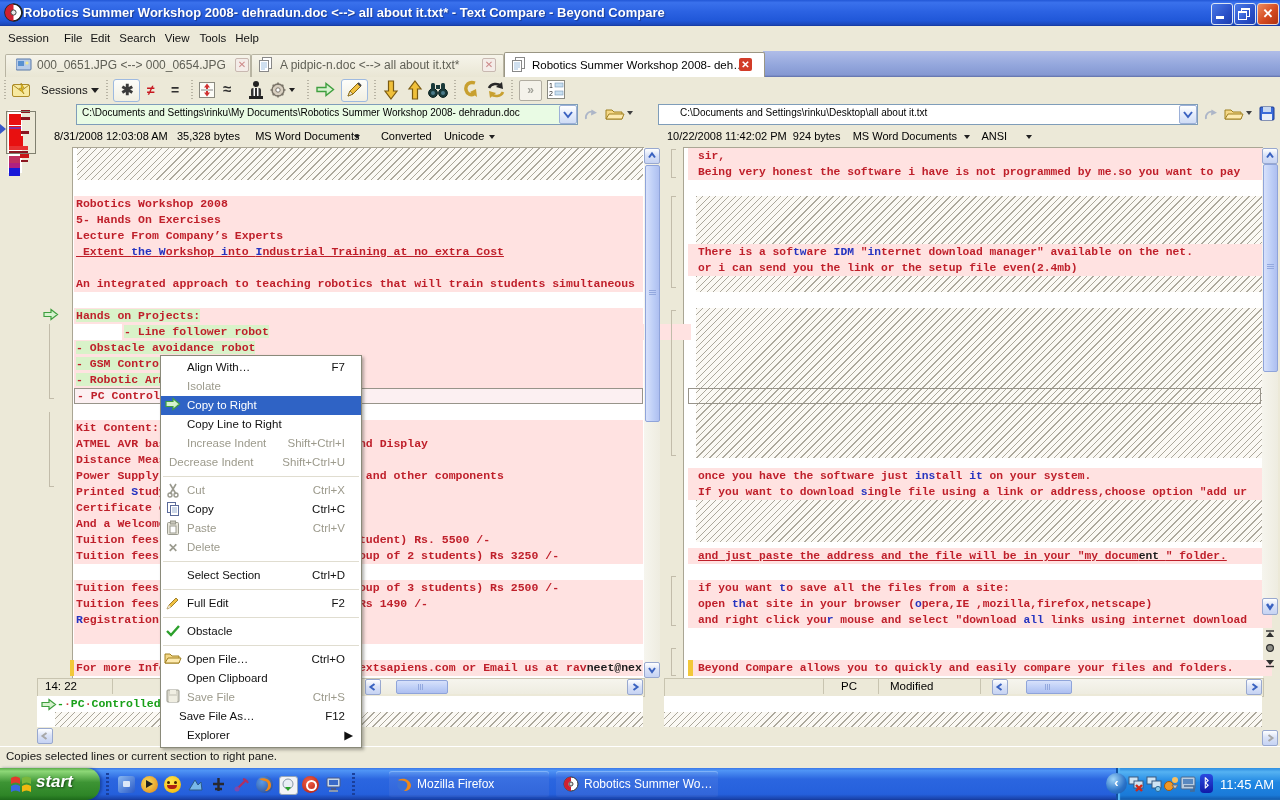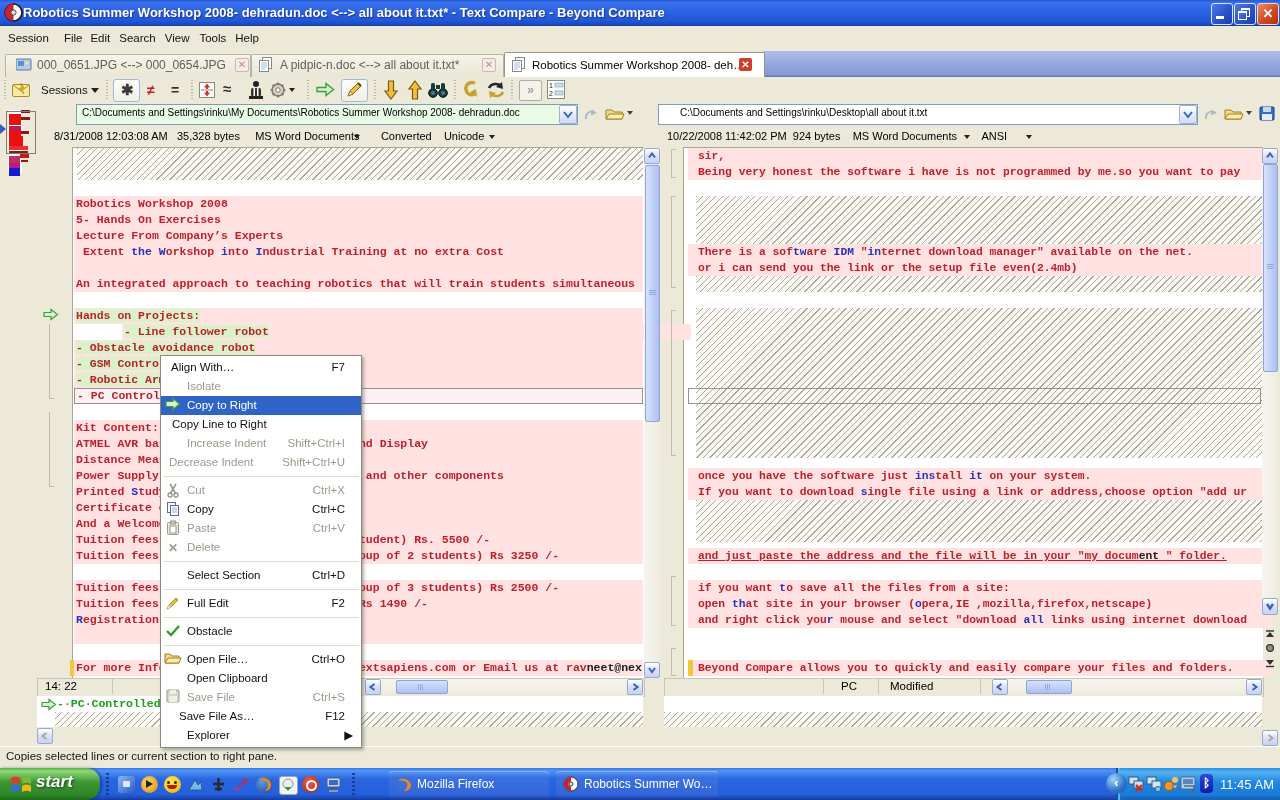--- a/index.html
+++ b/index.html
@@ -219,21 +219,21 @@
 <div class="ab" style="left:667px;top:130px;font-size:11px;color:#000;white-space:pre;">10/22/2008 11:42:02 PM&nbsp;&nbsp;924 bytes&nbsp;&nbsp;&nbsp;&nbsp;MS Word Documents&nbsp;&nbsp;&nbsp;&nbsp;&nbsp;&nbsp;&nbsp;&nbsp;ANSI</div>
 <div class="ab" style="left:964px;top:135px;width:0;height:0;border-left:3.5px solid rgba(0,0,0,0);border-right:3.5px solid rgba(0,0,0,0);border-top:4px solid #202020;"></div>
 <div class="ab" style="left:1026px;top:135px;width:0;height:0;border-left:3.5px solid rgba(0,0,0,0);border-right:3.5px solid rgba(0,0,0,0);border-top:4px solid #202020;"></div>
 
 <div class="ab" style="left:72px;top:147px;width:571px;height:531px;background:#fff;border-left:1px solid #aaa694;border-top:1px solid #aaa694;"></div>
 <div class="ab" style="left:683px;top:147px;width:579px;height:531px;background:#fff;border-left:1px solid #aaa694;border-top:1px solid #aaa694;"></div>
 <div class="ab hat" style="top:148px;left:77px;width:566px;height:32px;"></div>
 <div class="pl pink" style="top:196px;">Robotics Workshop 2008</div>
 <div class="pl pink" style="top:212px;">5- Hands On Exercises</div>
 <div class="pl pink" style="top:228px;">Lecture From Company’s Experts</div>
-<div class="pl pink" style="top:244px;"> Extent <span class="bl">the</span> <span class="bl">W</span>orkshop <span class="bl">i</span>nto <span class="bl">I</span>ndustrial Training at no extra Cost</div>
+<div class="pl pink" style="top:244px;text-decoration:underline;"> Extent <span class="bl">the</span> <span class="bl">W</span>orkshop <span class="bl">i</span>nto <span class="bl">I</span>ndustrial Training at no extra Cost</div>
 <div class="pl pink" style="top:260px;"></div>
 <div class="pl pink" style="top:276px;">An integrated approach to teaching robotics that will train students simultaneous</div>
 <div class="pl pink" style="top:308px;"><span class="g">Hands on Projects:</span></div>
 <div class="pl pink" style="top:324px;margin-left:48px;"><span class="g">- Line follower robot</span></div>
 <div class="pl pink" style="top:340px;"><span class="g">- Obstacle avoidance robot</span></div>
 <div class="pl pink" style="top:356px;"><span class="g">- GSM Controlled robot</span></div>
 <div class="pl pink" style="top:372px;"><span class="g">- Robotic Arm</span></div>
 <div class="pl" style="top:388px;width:565px;height:14px;line-height:14px;background:#fcf0f2;border:1px solid #98948a;">- PC Controlled robot</div>
 <div class="pl pink" style="top:420px;">Kit Content:</div>
 <div class="pl pink" style="top:436px;">ATMEL AVR based Robotic Development Kit and Display</div>
@@ -437,26 +437,26 @@
   </svg>
 <svg class="ab" style="left:1180px;top:775px" width="18" height="18">
     <rect x="1" y="2" width="14" height="12" rx="1" fill="#b8cce0" stroke="#4a6a90"></rect>
     <rect x="3" y="4" width="10" height="5" fill="#5888c0"></rect>
     <path d="M4 11 L14 11 L14 16 L10 16" fill="none" stroke="#4a6a90" stroke-width="1.6"></path>
   </svg>
 <div class="ab" style="left:1200px;top:774px;width:13px;height:19px;border-radius:4px;background:linear-gradient(180deg,#2a4ae0,#101aa8);color:#fff;text-align:center;font-size:12px;line-height:19px;font-weight:bold;">ᛒ</div>
 <div class="ab" style="left:1220px;top:777px;color:#fff;font-size:13px;">11:45 AM</div>
 
 <div class="ab" style="left:160px;top:355px;width:200px;background:#fff;border:1px solid #8a8a7a;box-shadow:2px 2px 3px rgba(80,80,70,.45);padding:2px 0;z-index:50;">
-<div class="mi"><span style="padding-left:10px;">Align With…</span><span class="sc">F7</span></div>
+<div class="mi"><span style="padding-left:26px;">Align With…</span><span class="sc">F7</span></div>
 <div class="mi dis"><span style="padding-left:26px;">Isolate</span></div>
 <div class="mi" style="background:#2f63c5;color:#fff;"><span class="mic"><svg width="17" height="14">
           <path d="M1 4.5 L8 4.5 L8 1.5 L14.5 7 L8 12.5 L8 9.5 L1 9.5 Z" fill="#d6f2ce" stroke="#3f9f3f" stroke-width="1.2"></path>
         </svg></span><span style="padding-left:26px;">Copy to Right</span></div>
-<div class="mi"><span style="padding-left:11px;">Copy Line to Right</span></div>
+<div class="mi"><span style="padding-left:26px;">Copy Line to Right</span></div>
 <div class="mi dis"><span style="padding-left:26px;">Increase Indent</span><span class="sc">Shift+Ctrl+I</span></div>
 <div class="mi dis"><span style="padding-left:8px;">Decrease Indent</span><span class="sc">Shift+Ctrl+U</span></div>
 <div class="msep"></div>
 <div class="mi dis"><span class="mic"><svg width="16" height="16">
           <path d="M5 2 L11 12 M11 2 L5 12" stroke="#9a9a8e" stroke-width="1.6"></path>
           <circle cx="5" cy="13" r="2" fill="none" stroke="#9a9a8e" stroke-width="1.4"></circle>
           <circle cx="11" cy="13" r="2" fill="none" stroke="#9a9a8e" stroke-width="1.4"></circle>
         </svg></span><span style="padding-left:26px;">Cut</span><span class="sc">Ctrl+X</span></div>
 <div class="mi"><span class="mic"><svg width="16" height="16">
           <rect x="2.5" y="1.5" width="8" height="10" fill="#fff" stroke="#5a6a9a"></rect>

